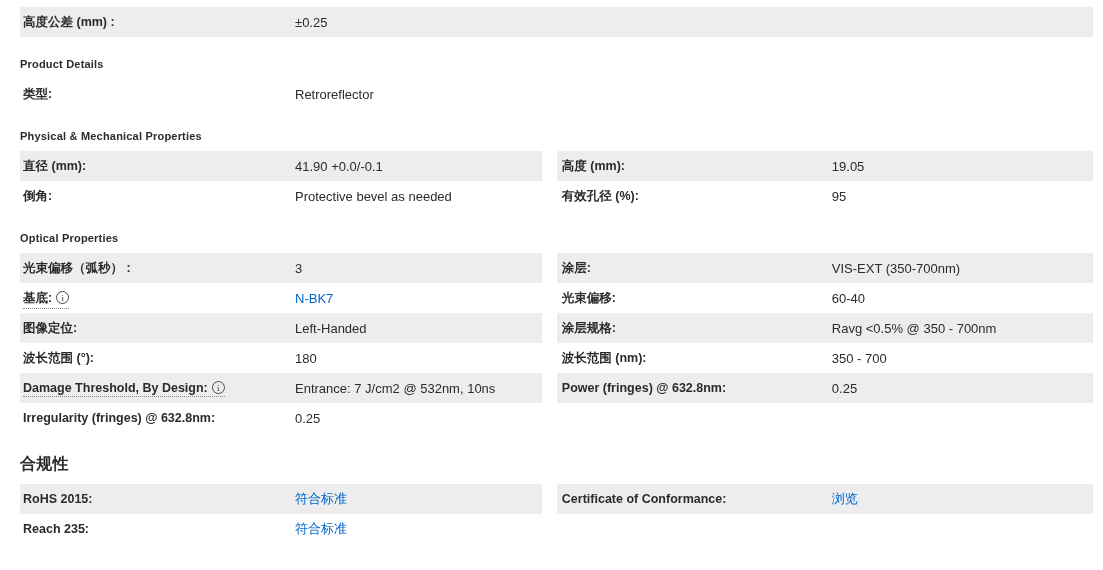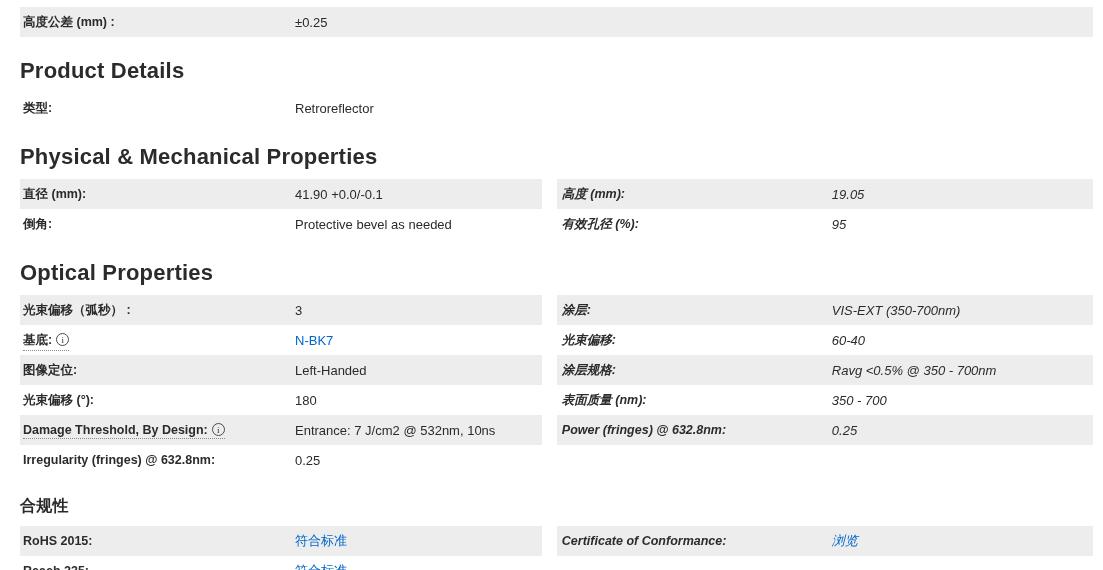--- a/index.html
+++ b/index.html
@@ -10,30 +10,30 @@
   *{box-sizing:border-box;margin:0;padding:0;}
   html,body{background:#ffffff;}
   body{
     width:1103px;height:570px;overflow:hidden;
     font-family:"Liberation Sans","DejaVu Sans",sans-serif;
     color:var(--text);
   }
   .page{padding:7px 10px 0 20px;width:1103px;}
   .spec-table{width:1073px;}
   h2.section-heading{
-    font-size:22px;font-weight:700;color:var(--text);
+    font-size:11px;font-weight:700;color:var(--text);
     margin:21px 0 9px 0;letter-spacing:.2px;
   }
   h2.section-heading.zh{font-size:16px;font-weight:600;}
   .row{width:1073px;height:30px;}
   .row.full{display:grid;grid-template-columns:275px 1fr;align-items:center;}
   .row.split{display:flex;}
   .row .half{width:581px;height:30px;display:grid;grid-template-columns:275px 1fr;align-items:center;}
   .row .gap{width:15px;height:30px;background:#ffffff;flex:0 0 15px;}
-  .row .half.right{width:597px;font-style:italic;}
+  .row .half.right{width:597px;}
   .row.shade,.row.shade .half{background:var(--shade);}
   .row .gap{background:#ffffff !important;}
   .spec-label{
     font-size:12.5px;font-weight:700;padding-left:3px;
     white-space:nowrap;line-height:30px;
   }
   .half.right .spec-label{padding-left:5px;}
   .spec-value{font-size:13px;font-weight:400;white-space:nowrap;}
   a.spec-link{color:var(--link);text-decoration:none;cursor:pointer;}
   .tooltip-label{
@@ -134,26 +134,26 @@
       </div>
       <div class="gap"></div>
       <div class="half right">
         <div class="spec-label">涂层规格:</div>
         <div class="spec-value">Ravg &lt;0.5% @ 350 - 700nm</div>
       </div>
     </div>
 
     <div class="row split">
       <div class="half">
-        <div class="spec-label">光束偏移 (°):</div>
+        <div class="spec-label">波长范围 (°):</div>
         <div class="spec-value">180</div>
       </div>
       <div class="gap"></div>
       <div class="half right">
-        <div class="spec-label">表面质量 (nm):</div>
+        <div class="spec-label">波长范围 (nm):</div>
         <div class="spec-value">350 - 700</div>
       </div>
     </div>
 
     <div class="row split shade">
       <div class="half">
         <div class="spec-label">
           <span class="tooltip-label"><span>Damage Threshold, By Design:</span><span class="info-icon"></span></span>
         </div>
         <div class="spec-value">Entrance: 7 J/cm2 @ 532nm, 10ns</div>

